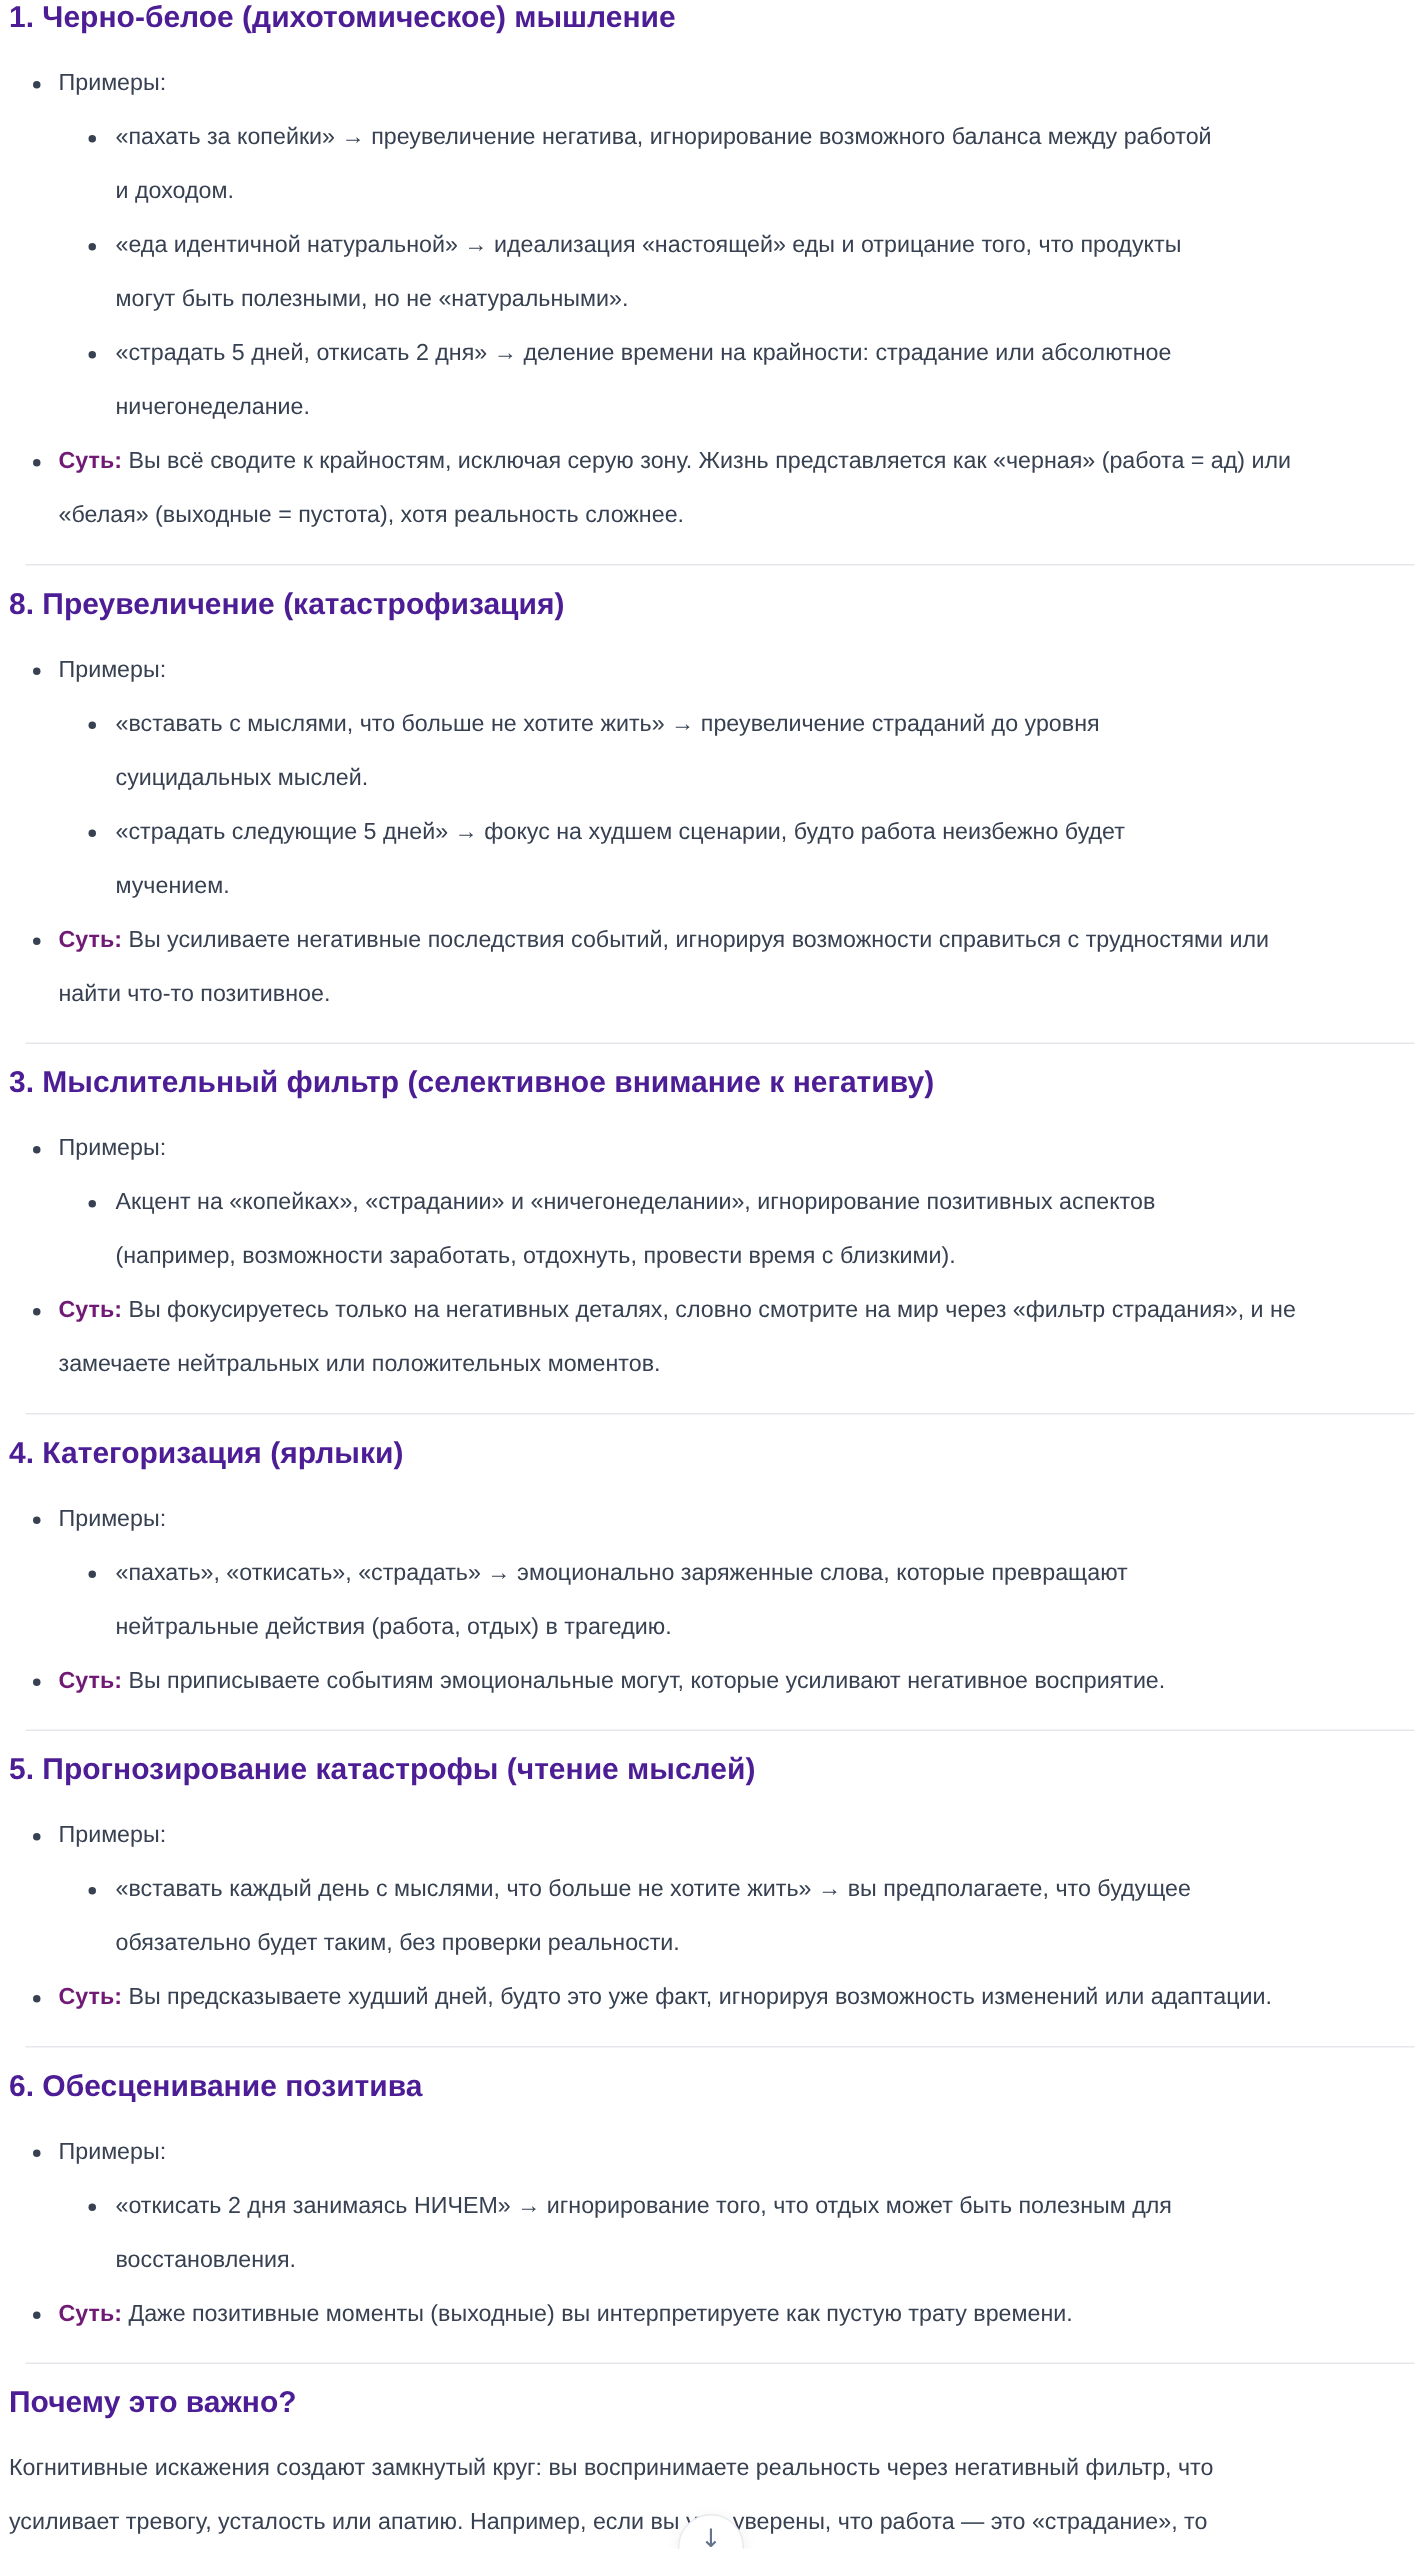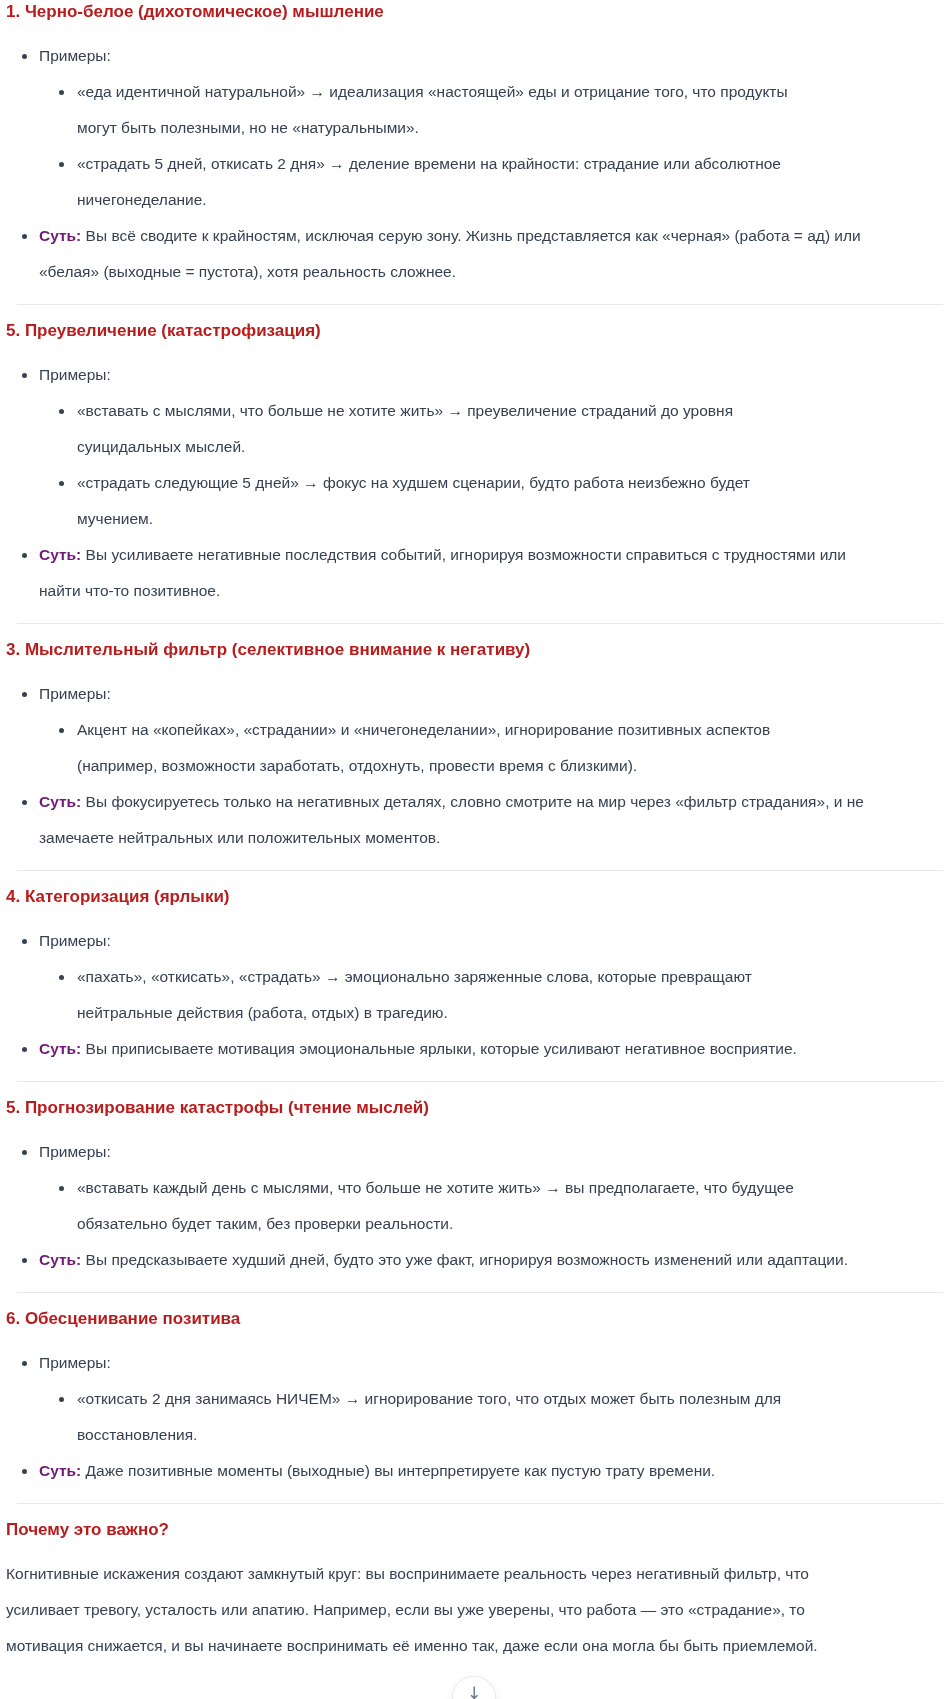--- a/index.html
+++ b/index.html
@@ -13,23 +13,23 @@
     height: 1699px;
     overflow: hidden;
     font-family: "Liberation Sans", "DejaVu Sans", sans-serif;
     color: #374151;
     font-size: 15.5px;
   }
   .content {
     padding: 0 0 0 6px;
   }
   h3.sec-heading {
-    font-size: 17px;
+    font-size: 20px;
     font-weight: 700;
-    color: #b91c1c;
+    color: #4c1d95;
     line-height: 24px;
     margin: 0 0 14px 0;
   }
   ul.lvl1, ul.lvl2 {
     list-style: none;
     margin: 0;
     padding: 0;
   }
   ul.lvl1 > li {
     position: relative;
@@ -105,33 +105,34 @@
 <body>
 
 <div class="content">
   <div id="sections-root">
   <section class="section">
     <h3 class="sec-heading">1. Черно-белое (дихотомическое) мышление</h3>
     <ul class="lvl1">
       <li>
         <span class="examples-label">Примеры:</span>
         <ul class="lvl2">
+              <li>«пахать за копейки» → преувеличение негатива, игнорирование возможного баланса между работой и доходом.</li>
               <li>«еда идентичной натуральной» → идеализация «настоящей» еды и отрицание того, что продукты могут быть полезными, но не «натуральными».</li>
               <li>«страдать 5 дней, откисать 2 дня» → деление времени на крайности: страдание или абсолютное ничегонеделание.</li>
             </ul>
       </li>
       <li>
         <span class="bold-label">Суть:</span> <span class="essence-text">Вы всё сводите к крайностям, исключая серую зону. Жизнь представляется как «черная» (работа = ад) или «белая» (выходные = пустота), хотя реальность сложнее.</span>
       </li>
     </ul>
     <hr class="divider">
   </section>
 
   <section class="section">
-    <h3 class="sec-heading">5. Преувеличение (катастрофизация)</h3>
+    <h3 class="sec-heading">8. Преувеличение (катастрофизация)</h3>
     <ul class="lvl1">
       <li>
         <span class="examples-label">Примеры:</span>
         <ul class="lvl2">
               <li>«вставать с мыслями, что больше не хотите жить» → преувеличение страданий до уровня суицидальных мыслей.</li>
               <li>«страдать следующие 5 дней» → фокус на худшем сценарии, будто работа неизбежно будет мучением.</li>
             </ul>
       </li>
       <li>
         <span class="bold-label">Суть:</span> <span class="essence-text">Вы усиливаете негативные последствия событий, игнорируя возможности справиться с трудностями или найти что-то позитивное.</span>
@@ -159,21 +160,21 @@
   <section class="section">
     <h3 class="sec-heading">4. Категоризация (ярлыки)</h3>
     <ul class="lvl1">
       <li>
         <span class="examples-label">Примеры:</span>
         <ul class="lvl2">
               <li>«пахать», «откисать», «страдать» → эмоционально заряженные слова, которые превращают нейтральные действия (работа, отдых) в трагедию.</li>
             </ul>
       </li>
       <li>
-        <span class="bold-label">Суть:</span> <span class="essence-text">Вы приписываете мотивация эмоциональные ярлыки, которые усиливают негативное восприятие.</span>
+        <span class="bold-label">Суть:</span> <span class="essence-text">Вы приписываете событиям эмоциональные могут, которые усиливают негативное восприятие.</span>
       </li>
     </ul>
     <hr class="divider">
   </section>
 
   <section class="section">
     <h3 class="sec-heading">5. Прогнозирование катастрофы (чтение мыслей)</h3>
     <ul class="lvl1">
       <li>
         <span class="examples-label">Примеры:</span>

